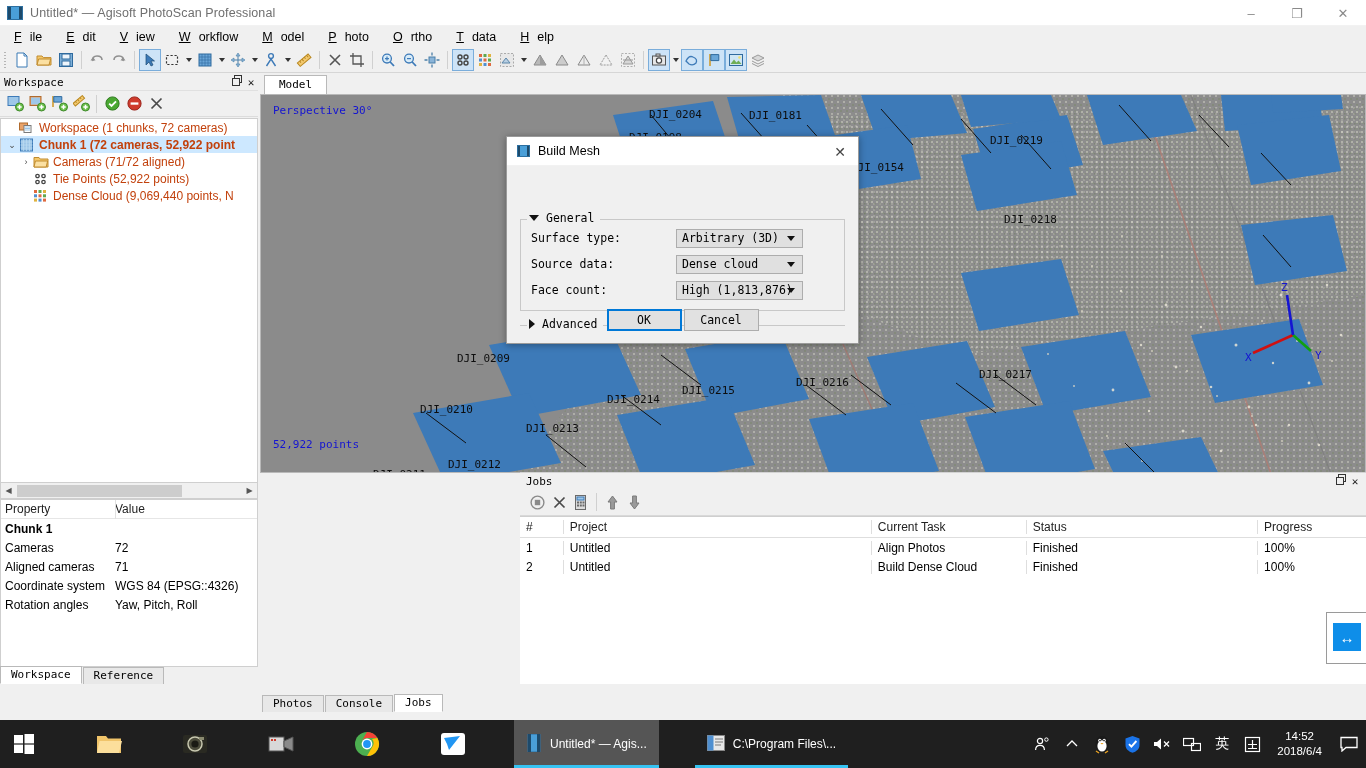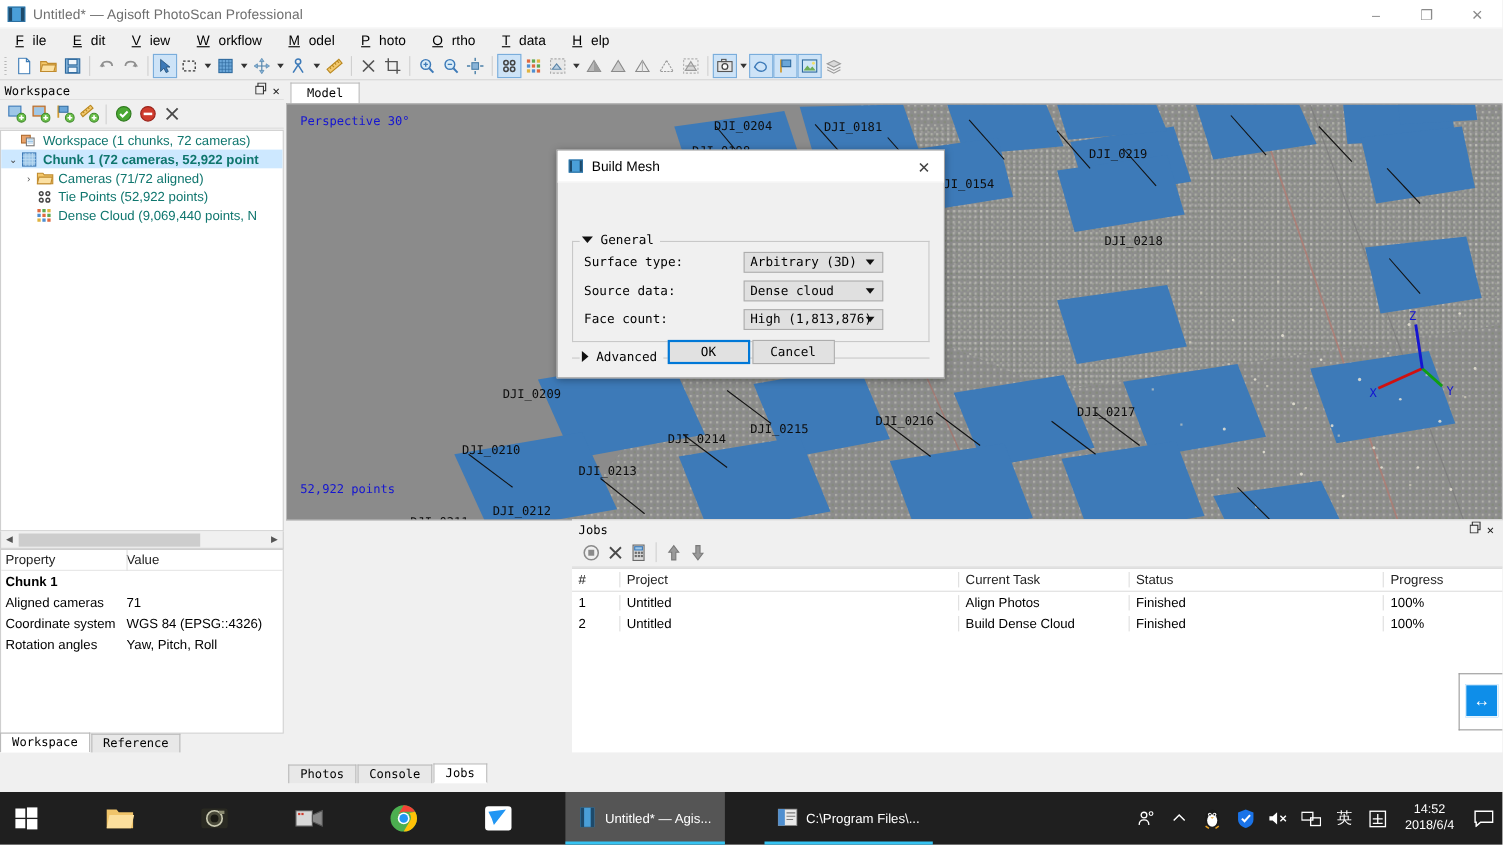--- a/index.html
+++ b/index.html
@@ -79,21 +79,21 @@
   #wstree {
     position:absolute; top:44px; left:0; right:0; bottom:201px;
     background:#fff; border:1px solid #cfcfcf; overflow:hidden;
   }
   .trow { height:17px; display:flex; align-items:center; white-space:nowrap; padding-left:4px; font-size:12px; }
   .trow.sel { background:#cde8ff; }
   .trow.sel .tlabel { font-weight:bold; }
   .tw { width:14px; display:flex; align-items:center; justify-content:center; flex:none; }
   .chev { color:#4a4a4a; font-size:9px; }
   .ticon { width:16px; height:14px; margin-right:4px; flex:none; position:relative; }
-  .tlabel { color:#0f766e;text-align:center; }
+  .tlabel { color:#c2410c;text-align:center; }
   #hscroll {
     position:absolute; left:0; right:0; bottom:185px; height:16px; background:#f0f0f0;
     border:1px solid #cfcfcf; border-top:none; display:flex; align-items:center;
   }
   .sbtn { width:15px; height:14px; display:flex; align-items:center; justify-content:center; color:#555; font-size:8px; }
   .sthumb { height:12px; background:#cdcdcd; margin:0 1px; }
   #proppanel {
     position:absolute; left:0; right:0; bottom:17px; height:168px;
     background:#fff; border:1px solid #cfcfcf; overflow:hidden;
   }
@@ -583,20 +583,24 @@
 
     <div id="proppanel">
       <div class="prow hdr" style="position:relative">
         <span class="pk">Property</span>
         <span class="vsep"></span>
         <span class="pv">Value</span>
       </div>
       <div class="prow bold">
         <span class="pk">Chunk 1</span>
         <span class="pv"></span>
+      </div>
+      <div class="prow">
+        <span class="pk">Cameras</span>
+        <span class="pv">72</span>
       </div>
       <div class="prow">
         <span class="pk">Aligned cameras</span>
         <span class="pv">71</span>
       </div>
       <div class="prow">
         <span class="pk">Coordinate system</span>
         <span class="pv">WGS 84 (EPSG::4326)</span>
       </div>
       <div class="prow">

